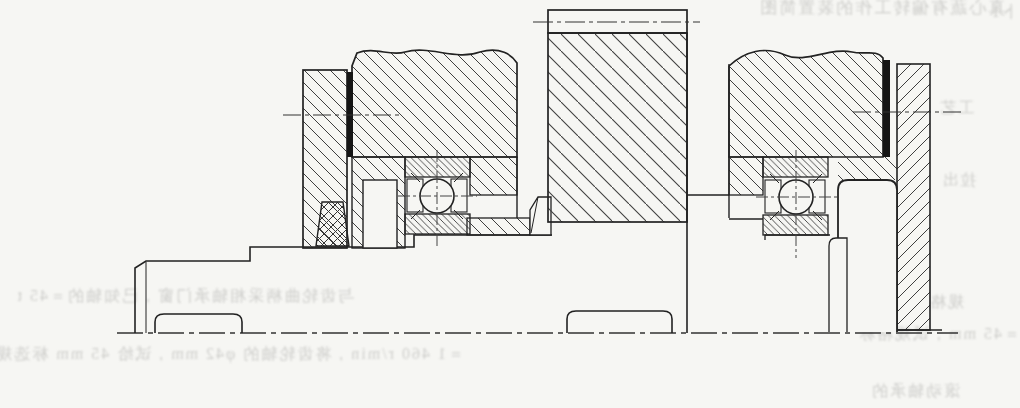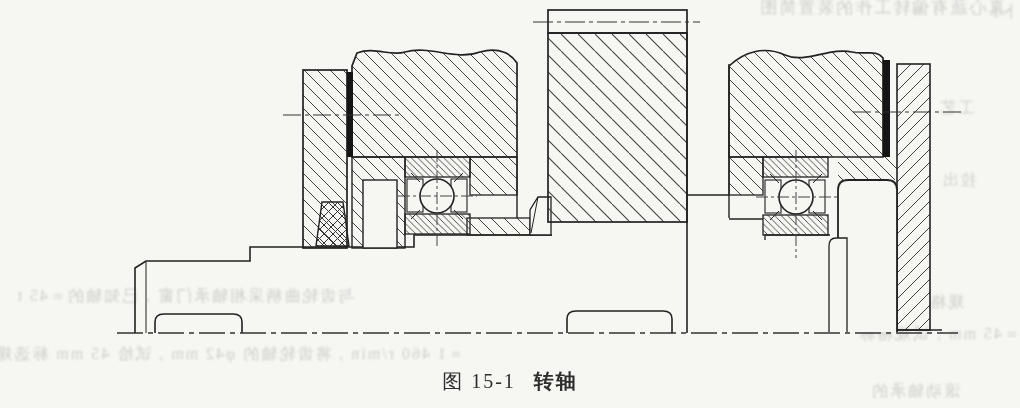--- a/index.html
+++ b/index.html
@@ -139,16 +139,13 @@
       <path d="M796,150 V258" stroke="#444" stroke-width="1" fill="none" stroke-dasharray="12 3 3 3"></path>
       <path d="M756,197 H838" stroke="#444" stroke-width="1" fill="none" stroke-dasharray="12 3 3 3"></path>
     </g>
 
     <g fill="#f6f6f3" stroke="#222">
       <path stroke-width="1.8" d="M838,332 V190 Q838,180 848,180 H887 Q897,180 897,190 V332"></path>
       <path stroke-width="1.3" d="M829,332 V246 Q829,238 836,238 H847 V332"></path>
     </g>
   </svg>
 
-  <div class="caption">
-    <span>图 15-1</span><span class="ttl">转轴</span>
-  </div>
 </div>
 
 </body></html>

